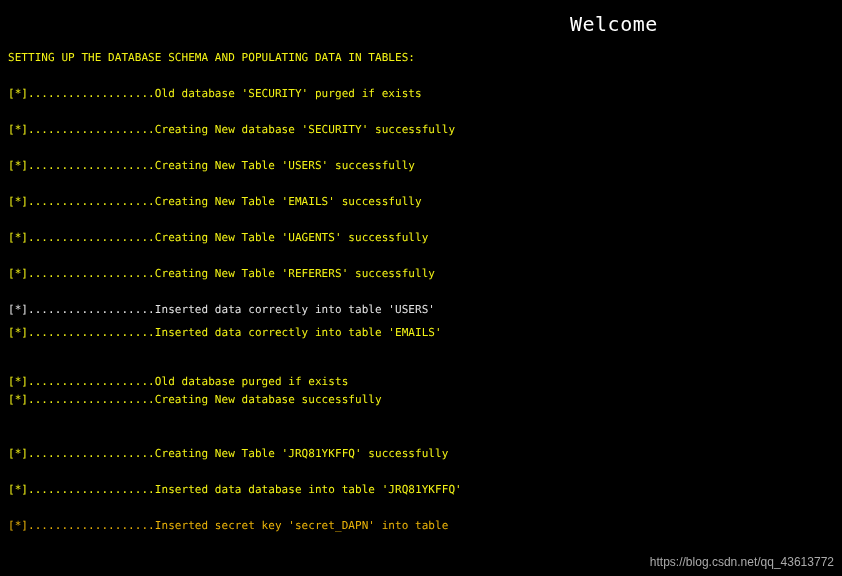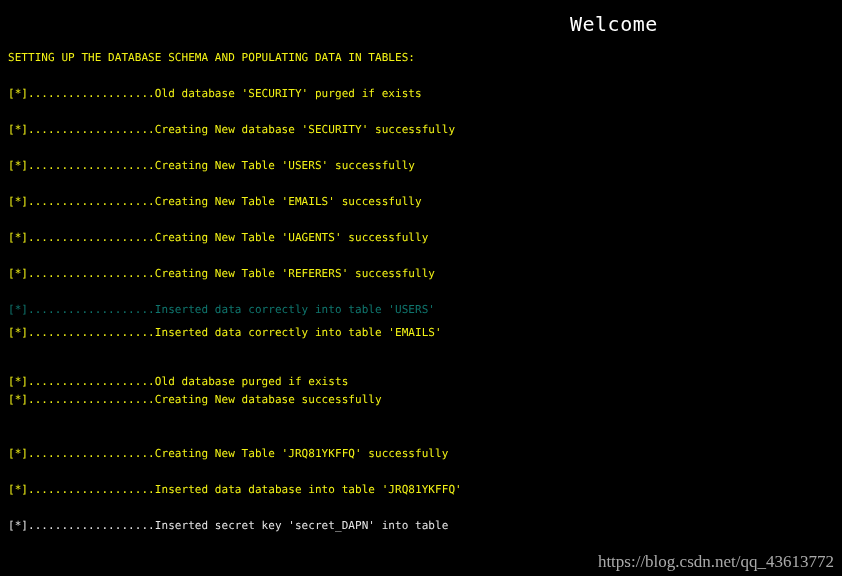--- a/index.html
+++ b/index.html
@@ -75,22 +75,22 @@
   .term-line.heading {
     font-weight: normal;
   }
 
   
   .watermark {
     position: absolute;
     right: 8px;
     bottom: 6px;
     color: #b9b9b9;
-    font-family: Liberation Serif, serif;
-    font-size: 17px;
+    font-family: Liberation Sans, sans-serif;
+    font-size: 12px;
     line-height: 16px;
     white-space: pre;
     opacity: 0.92;
   }
 </style>
 </head>
 <body style="background: rgb(0, 0, 0);">
 
 <div id="screen" style="background: rgb(0, 0, 0);">
 
@@ -100,25 +100,25 @@
 
   <div class="terminal">
     <div class="term-line heading" id="heading-line" style="top: 6px; color: rgb(243, 243, 21);">SETTING UP THE DATABASE SCHEMA AND POPULATING DATA IN TABLES:</div>
     <div id="log-lines">
         <div class="term-line" style="top: 42px; color: rgb(243, 243, 21);"><span>[*]...................</span><span>Old database 'SECURITY' purged if exists</span></div>
         <div class="term-line" style="top: 78px; color: rgb(243, 243, 21);"><span>[*]...................</span><span>Creating New database 'SECURITY' successfully</span></div>
         <div class="term-line" style="top: 114px; color: rgb(243, 243, 21);"><span>[*]...................</span><span>Creating New Table 'USERS' successfully</span></div>
         <div class="term-line" style="top: 150px; color: rgb(243, 243, 21);"><span>[*]...................</span><span>Creating New Table 'EMAILS' successfully</span></div>
         <div class="term-line" style="top: 186px; color: rgb(243, 243, 21);"><span>[*]...................</span><span>Creating New Table 'UAGENTS' successfully</span></div>
         <div class="term-line" style="top: 222px; color: rgb(243, 243, 21);"><span>[*]...................</span><span>Creating New Table 'REFERERS' successfully</span></div>
-        <div class="term-line" style="top: 258px; color: #0f766e;"><span>[*]...................</span><span>Inserted data correctly into table 'USERS'</span></div>
+        <div class="term-line" style="top: 258px; color: #e5e5e5;"><span>[*]...................</span><span>Inserted data correctly into table 'USERS'</span></div>
         <div class="term-line" style="top: 281px; color: rgb(243, 243, 21);"><span>[*]...................</span><span>Inserted data correctly into table 'EMAILS'</span></div>
         <div class="term-line" style="top: 330px; color: rgb(243, 243, 21);"><span>[*]...................</span><span>Old database purged if exists</span></div>
         <div class="term-line" style="top: 348px; color: rgb(243, 243, 21);"><span>[*]...................</span><span>Creating New database successfully</span></div>
         <div class="term-line" style="top: 402px; color: rgb(243, 243, 21);"><span>[*]...................</span><span>Creating New Table 'JRQ81YKFFQ' successfully</span></div>
         <div class="term-line" style="top: 438px; color: rgb(243, 243, 21);"><span>[*]...................</span><span>Inserted data database into table 'JRQ81YKFFQ'</span></div>
-        <div class="term-line" style="top: 474px; color: #e5e5e5;"><span>[*]...................</span><span>Inserted secret key 'secret_DAPN' into table</span></div>
+        <div class="term-line" style="top: 474px; color: #eab308;"><span>[*]...................</span><span>Inserted secret key 'secret_DAPN' into table</span></div>
       </div>
   </div>
 
   <div class="watermark" style="color: rgb(185, 185, 185);">https://blog.csdn.net/qq_43613772</div>
 
 </div>
 
 </body></html>

